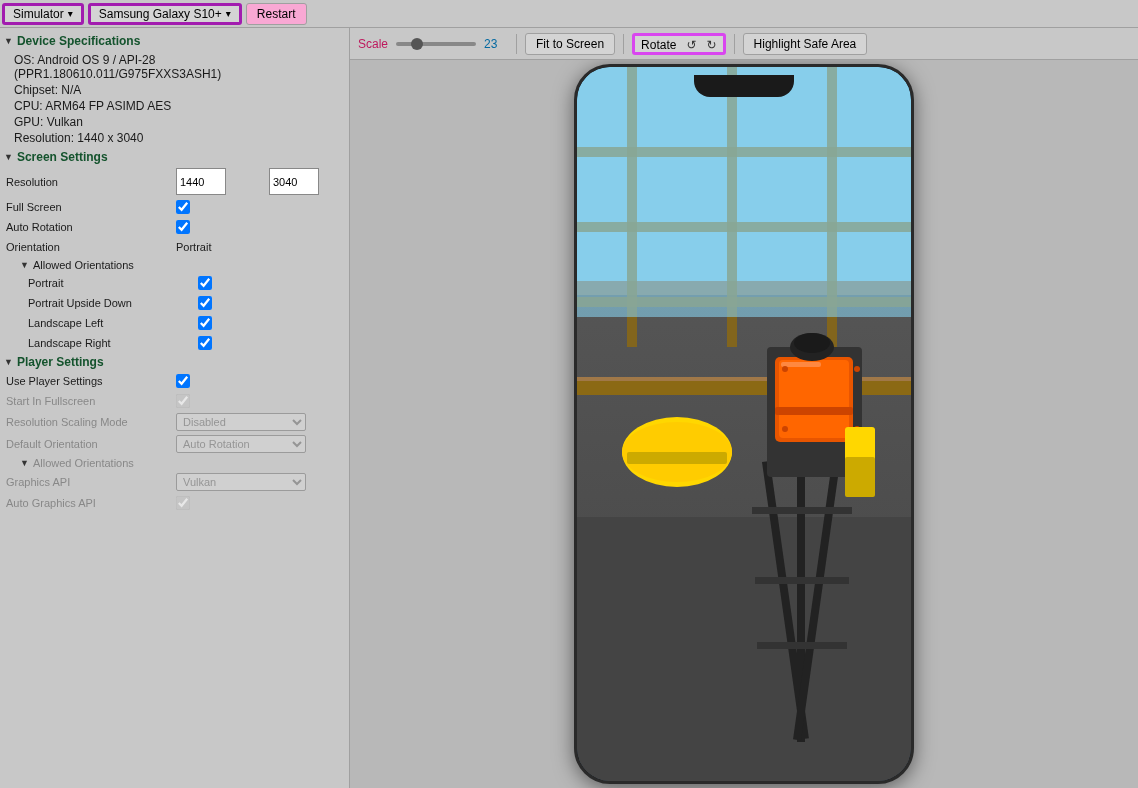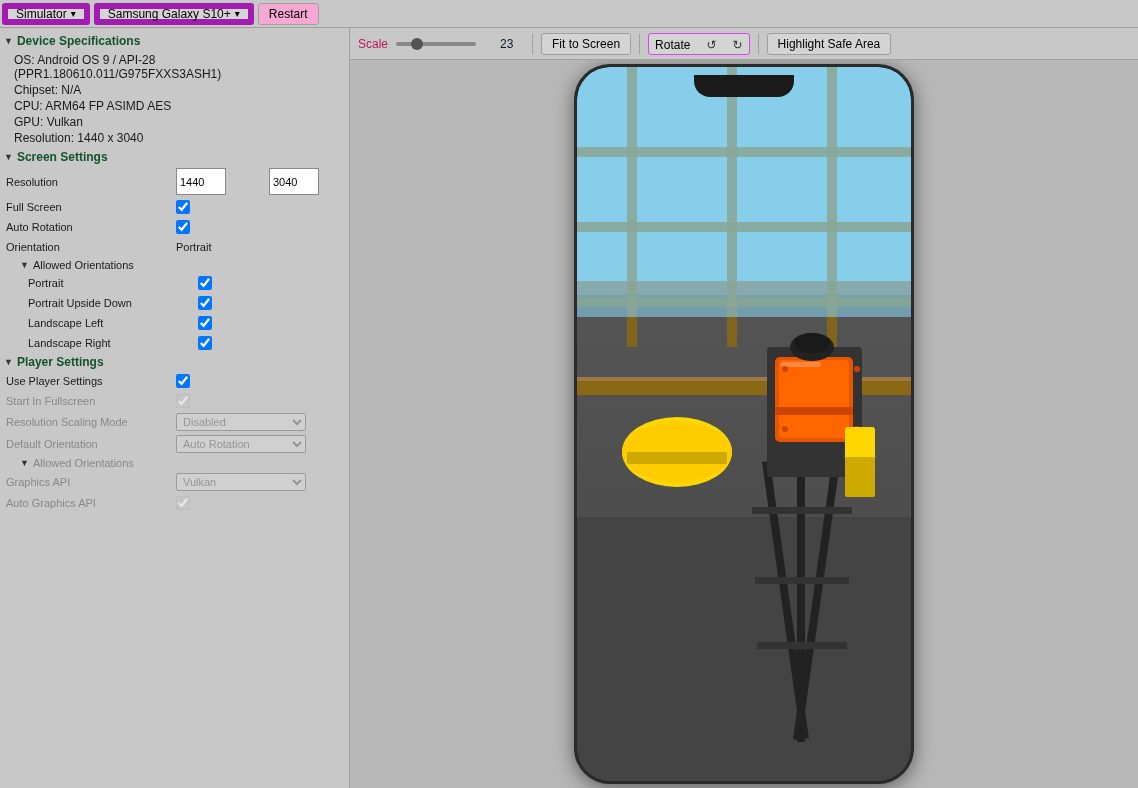--- a/index.html
+++ b/index.html
@@ -33,21 +33,21 @@
       margin: 2px 2px;
       height: 22px;
       display: flex;
       align-items: center;
     }
     .top-bar-dropdown {
       display: flex;
       align-items: center;
       padding: 3px 8px;
       background: #d4d4d4;
-      border: 6px solid #a21caf;
+      border: 3px solid #a21caf;
       border-radius: 3px;
       cursor: pointer;
       font-size: 12px;
       margin: 2px 2px;
       height: 22px;
     }
     .top-bar-dropdown::after {
       content: '▾';
       margin-left: 4px;
       font-size: 10px;
@@ -208,51 +208,51 @@
     .scale-slider::-webkit-slider-thumb {
       -webkit-appearance: none;
       width: 12px;
       height: 12px;
       border-radius: 50%;
       background: #555;
       cursor: pointer;
     }
     .scale-value {
       font-size: 12px;
-      color: #0f172a;
+      color: #0369a1;
       min-width: 24px;
-      margin-left: 20px;
+      margin-left: 4px;
     }
     .toolbar-separator {
       width: 1px;
       height: 20px;
       background: #a0a0a0;
       margin: 0 4px;
     }
     .preview-btn {
       padding: 2px 10px;
       background: #d4d4d4;
       border: 1px solid #a0a0a0;
       border-radius: 3px;
       cursor: pointer;
       font-size: 12px;
       height: 22px;
       display: flex;
       align-items: center;
     }
     .rotate-btn {
       display: flex;
-      align-items: flex-end;
+      align-items: flex-start;
       padding: 2px 6px;
       background: #d4d4d4;
-      border: 1px solid #d946ef;
+      border: 3px solid #d946ef;
       border-radius: 3px;
       cursor: pointer;
       height: 22px;
-      gap: 16px;
+      gap: 10px;
     }
     .rotate-arrows {
       font-size: 12px;
       color: #333;
     }
 
     
     .preview-area {
       flex: 1;
       display: flex;

